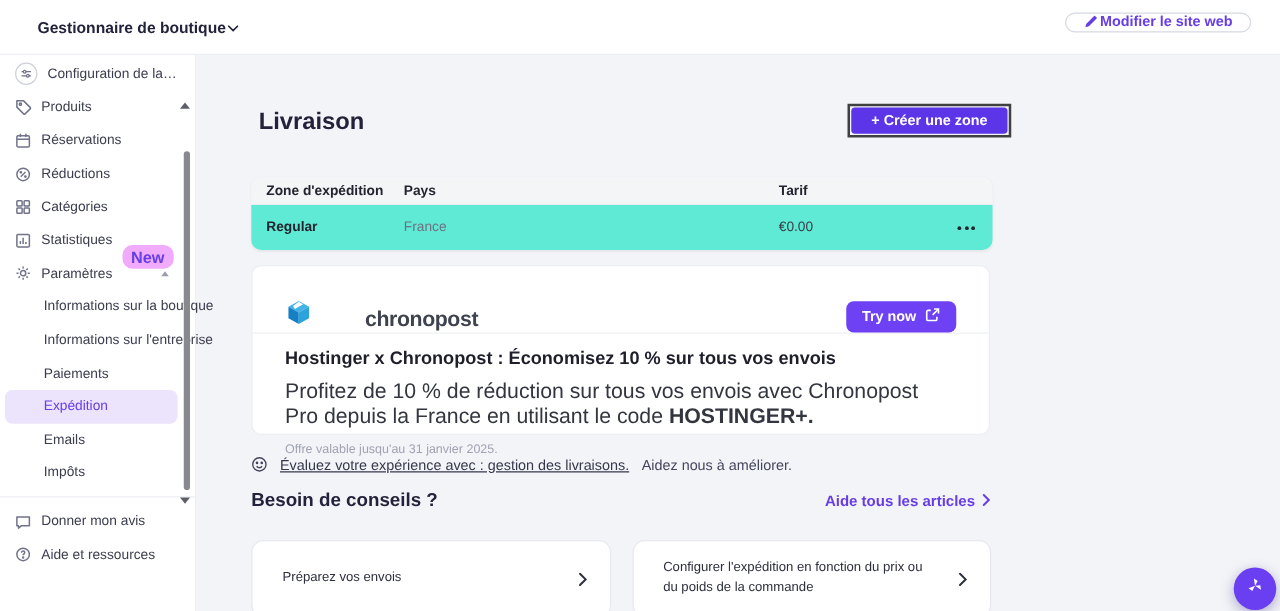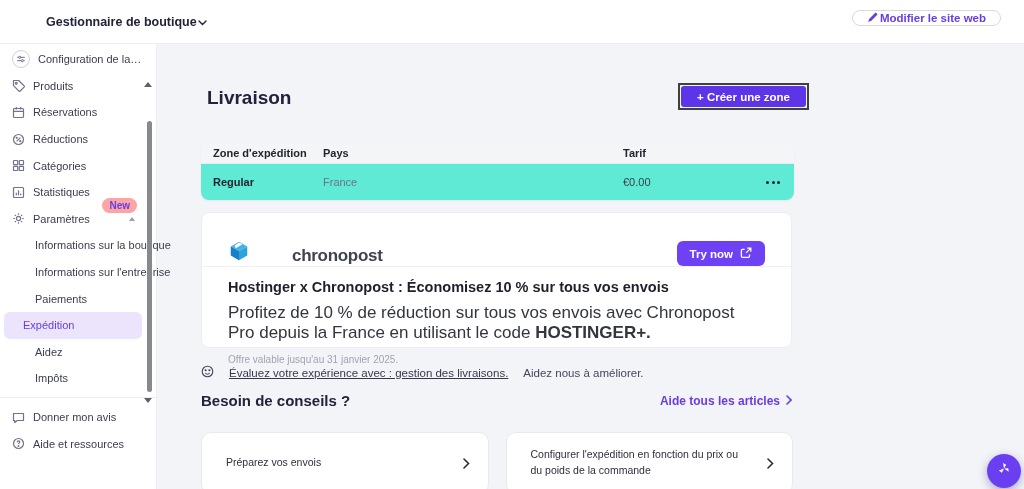--- a/index.html
+++ b/index.html
@@ -1,35 +1,35 @@
 <!DOCTYPE html>
 <html><head>
 <meta charset="utf-8">
 <style>
   * { margin:0; padding:0; box-sizing:border-box; }
   body { font-family:"Liberation Sans", sans-serif; background:#fff; }
   .page { position:relative; width:1024px; height:489px; overflow:hidden; background:#f3f4f8; }
 
   
   .topbar { position:absolute; left:0; top:0; width:1024px; height:44px; background:#fff; border-bottom:1px solid #eceef2; z-index:5; }
-  .store-selector { position:absolute; left:30px; top:0; height:44px; display:flex; align-items:center; gap:1px; font-size:12.5px; font-weight:700; color:#22233a; cursor:pointer;margin-left:16px; }
+  .store-selector { position:absolute; left:30px; top:0; height:44px; display:flex; align-items:center; gap:1px; font-size:12.5px; font-weight:700; color:#22233a; cursor:pointer; }
   .edit-btn { position:absolute; right:23px; top:10px; height:16px; display:flex; align-items:center; gap:1px; padding:0 14px; border:1px solid #d6d9e2; border-radius:12px; background:#fff; color:#673de6; font-size:11.5px; font-weight:700; cursor:pointer; }
 
   
   .sidebar { position:absolute; left:0; top:44px; width:157px; height:445px; background:#fff; border-right:1px solid #eceef2; z-index:4; }
   .side-list { padding-top:2px; }
   .srow { height:26.6px; display:flex; align-items:center; gap:8px; padding:0 12px; font-size:11px; color:#3b3d4e; cursor:pointer; white-space:nowrap; }
   .srow .ic { width:13px; height:13px; flex:0 0 13px; display:flex; align-items:center; justify-content:center; }
   .config-row { font-size:11px; }
   .config-circle { width:18px; height:18px; flex:0 0 18px; border:1px solid #cfd2da; border-radius:50%; display:flex; align-items:center; justify-content:center; }
   .config-label { overflow:hidden; text-overflow:ellipsis; max-width:112px; }
-  .badge-new { margin-left:auto; margin-right:7px; background:#fca5a5; color:#673de6; font-size:10px; font-weight:700; padding:2px 7px; border-radius:8px;margin-top:26px; }
+  .badge-new { margin-left:auto; margin-right:7px; background:#f0abfc; color:#673de6; font-size:13px; font-weight:700; padding:2px 7px; border-radius:8px;margin-top:26px; }
   .collapse-tri { margin-left:auto; margin-right:9px; width:0; height:0; border-left:3.5px solid transparent; border-right:3.5px solid transparent; border-bottom:4.5px solid #9a9dab; }
   .sub { padding-left:35px; }
-  .sub.active { margin:0 14px 0 4px; padding-left:19px; border-radius:6px; background:#ebe4fc; color:#673de6; }
+  .sub.active { margin:0 14px 0 4px; padding-left:31px; border-radius:6px; background:#ebe4fc; color:#673de6; }
   .side-divider { border-top:1px solid #eceef2; margin:5px 0 6px 0; }
 
   
   .sb-up { position:absolute; left:144px; top:82px; width:0; height:0; border-left:4px solid transparent; border-right:4px solid transparent; border-bottom:5px solid #5e6069; z-index:6; }
   .sb-down { position:absolute; left:144px; top:398px; width:0; height:0; border-left:4px solid transparent; border-right:4px solid transparent; border-top:5px solid #5e6069; z-index:6; }
   .sb-thumb { position:absolute; left:147px; top:121px; width:5px; height:271px; background:#87898f; border-radius:3px; z-index:6; }
 
   
   .page-title { position:absolute; left:207px; top:87px; font-size:19px; font-weight:700; color:#22223a; }
 
@@ -50,21 +50,21 @@
   .promo-card { position:absolute; left:201px; top:212px; width:591px; height:136px; background:#fff; border:1px solid #eceef2; border-radius:8px; }
   .promo-top { display:flex; align-items:flex-end; height:42px; margin:11px 26px 0 26px;gap:35px; }
   .brand-name { font-size:17px; font-weight:700; color:#3f4350; letter-spacing:-0.3px; margin-left:7px; }
   .try-btn { margin-left:auto; height:25px; display:flex; align-items:center; gap:7px; padding:0 13px; background:#6e42f4; color:#fff; border:none; border-radius:6px; font-size:11.5px; font-weight:700; font-family:inherit; cursor:pointer; }
   .promo-divider { border-top:1px solid #eef0f4; margin:0 0 0 0; }
   .promo-heading { margin:12px 26px 0 26px; font-size:14.5px; font-weight:700; color:#1e1f2b; }
   .promo-body { margin:8px 26px 0 26px; font-size:17px; color:#33353f; }
   .promo-body b { font-weight:700; }
   .promo-note { margin:11px 26px 0 26px; font-size:10px; color:#a0a3b1; }
 
-  .feedback { position:absolute; left:201px; top:365px; display:flex; align-items:center; gap:15px; font-size:11.5px; color:#44465a; }
+  .feedback { position:absolute; left:201px; top:365px; display:flex; align-items:center; gap:10px; font-size:11.5px; color:#44465a; }
   .feedback a { color:#36384a; text-decoration:underline; cursor:pointer; }
 
   .advice-head { position:absolute; left:201px; top:392px; width:591px; display:flex; align-items:center; }
   .advice-title { font-size:15px; font-weight:700; color:#22223a; }
   .advice-link { margin-left:auto; display:flex; align-items:center; gap:6px; font-size:12px; font-weight:600; color:#673de6; cursor:pointer; }
 
   .advice-cards { position:absolute; left:201px; top:432px; width:592px; display:grid; grid-template-columns:1fr 1fr; gap:17px; }
   .advice-card { height:62px; background:#fff; border:1px solid #e7e9ef; border-radius:10px; display:flex; align-items:center; padding:0 18px 0 24px; cursor:pointer; }
   .advice-card .txt { font-size:10.5px; color:#2d2f3d; line-height:1.5; padding-right:16px; max-width:240px; }
   .chev { margin-left:auto; flex:0 0 auto; display:flex; }
@@ -180,21 +180,21 @@
       <div class="srow sub">
         <span>Informations sur l'entreprise</span>
       </div>
       <div class="srow sub">
         <span>Paiements</span>
       </div>
       <div class="srow sub active">
         <span>Expédition</span>
       </div>
       <div class="srow sub">
-        <span>Aidez</span>
+        <span>Emails</span>
       </div>
       <div class="srow sub">
         <span>Impôts</span>
       </div>
 
       <div class="side-divider"></div>
 
       <div class="srow">
         <span class="ic">
           <svg width="13" height="13" viewBox="0 0 13 13" fill="none" stroke="#70738a" stroke-width="1.2">

